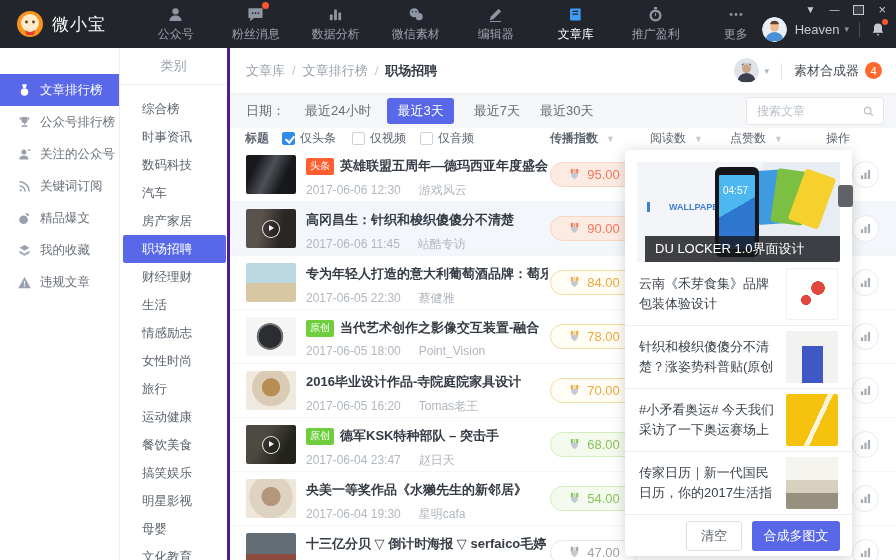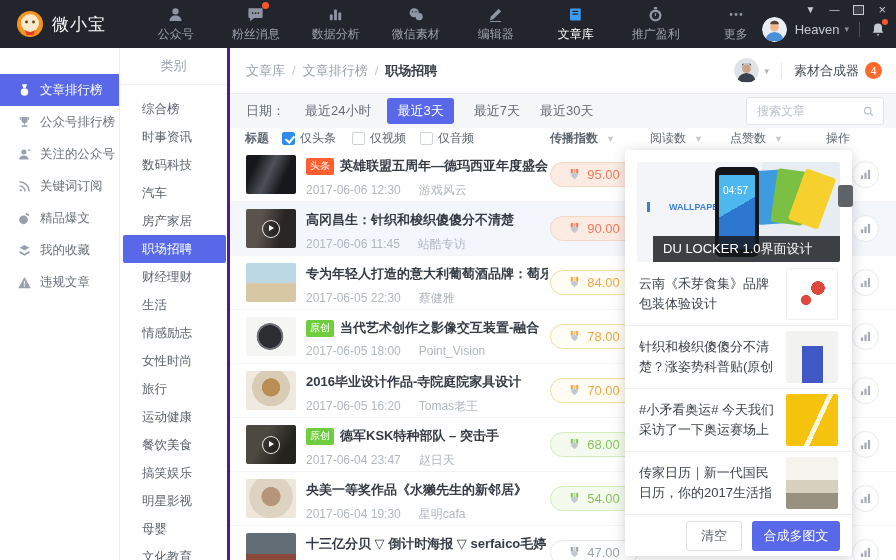--- a/index.html
+++ b/index.html
@@ -109,21 +109,21 @@
   .panel{position:absolute;left:395px;top:102px;width:227px;height:406px;background:#fff;border-radius:4px;box-shadow:0 2px 14px rgba(0,0,0,.18);z-index:20;box-sizing:border-box;}
   .banner{position:relative;margin:12px 12px 0;height:100px;background:linear-gradient(105deg,#f3f5f8 0 55%,#e8edf4 55%);border-radius:2px;overflow:hidden;}
   .sheet{position:absolute;width:32px;height:54px;border-radius:3px;}
   .s3{right:52px;top:8px;background:#3f9be0;transform:rotate(-4deg);}
   .s2{right:34px;top:8px;background:#7cc043;transform:rotate(8deg);}
   .s1{right:12px;top:10px;background:#f6d02c;transform:rotate(20deg);}
   .phone{position:absolute;left:78px;top:5px;width:44px;height:90px;background:#15161a;border-radius:6px;padding:8px 4px;box-sizing:border-box;}
   .phone-screen{width:100%;height:100%;background:linear-gradient(150deg,#4db7f0 0 45%,#2e77d0 45%);border-radius:1px;position:relative;}
   .phone-time{position:absolute;left:4px;top:10px;font-size:10px;color:#fff;}
   .wp-label{position:absolute;left:10px;top:40px;font-size:9px;font-weight:bold;color:#3e7fd6;border-left:3px solid #3e7fd6;padding-left:19px;}
-  .banner-caption{position:absolute;left:16px;right:0;bottom:0;height:26px;line-height:26px;background:rgba(22,24,28,.82);color:#fff;font-size:13px;padding-left:10px;white-space:nowrap;overflow:hidden;}
+  .banner-caption{position:absolute;left:8px;right:0;bottom:0;height:26px;line-height:26px;background:rgba(22,24,28,.82);color:#fff;font-size:13px;padding-left:10px;white-space:nowrap;overflow:hidden;}
   .p-item{height:63px;display:flex;align-items:center;gap:10px;padding:0 14px;box-sizing:border-box;cursor:pointer;}
   .p-item + .p-item{border-top:1px solid #efefef;}
   .p-title{flex:1;font-size:13px;line-height:20px;color:#3c434c;overflow:hidden;max-height:40px;}
   .p-thumb{width:52px;height:52px;border-radius:2px;flex-shrink:0;}
   [data-thumb="cups-red"]{background:radial-gradient(circle at 62% 38%,#e0473d 0 15%,transparent 16%),radial-gradient(circle at 38% 62%,#e0473d 0 11%,transparent 12%),#fff;border:1px solid #f0f0f0;box-sizing:border-box;}
   [data-thumb="overalls-blue"]{background:linear-gradient(180deg,#f2f2f0 0 28%,transparent 28%),linear-gradient(90deg,#f2f2f0 0 30%,#3f58c4 30% 72%,#f2f2f0 72%);}
   [data-thumb="mascot-yellow"]{background:linear-gradient(115deg,transparent 0 55%,rgba(255,255,255,.85) 55% 62%,transparent 62%),#f5c30e;}
   [data-thumb="ink-calendar"]{background:linear-gradient(180deg,#f5f3ee 0 45%,#d8d0bf 45% 70%,#97907e 70%);}
   .p-footer{position:absolute;left:0;bottom:0;width:100%;height:42px;border-top:1px solid #ececec;display:flex;align-items:center;justify-content:flex-end;gap:10px;padding-right:12px;box-sizing:border-box;}
   .btn-clear{min-width:56px;height:30px;border:1px solid #dcdfe4;border-radius:3px;background:#fff;color:#5a626b;font-size:13px;cursor:pointer;}

